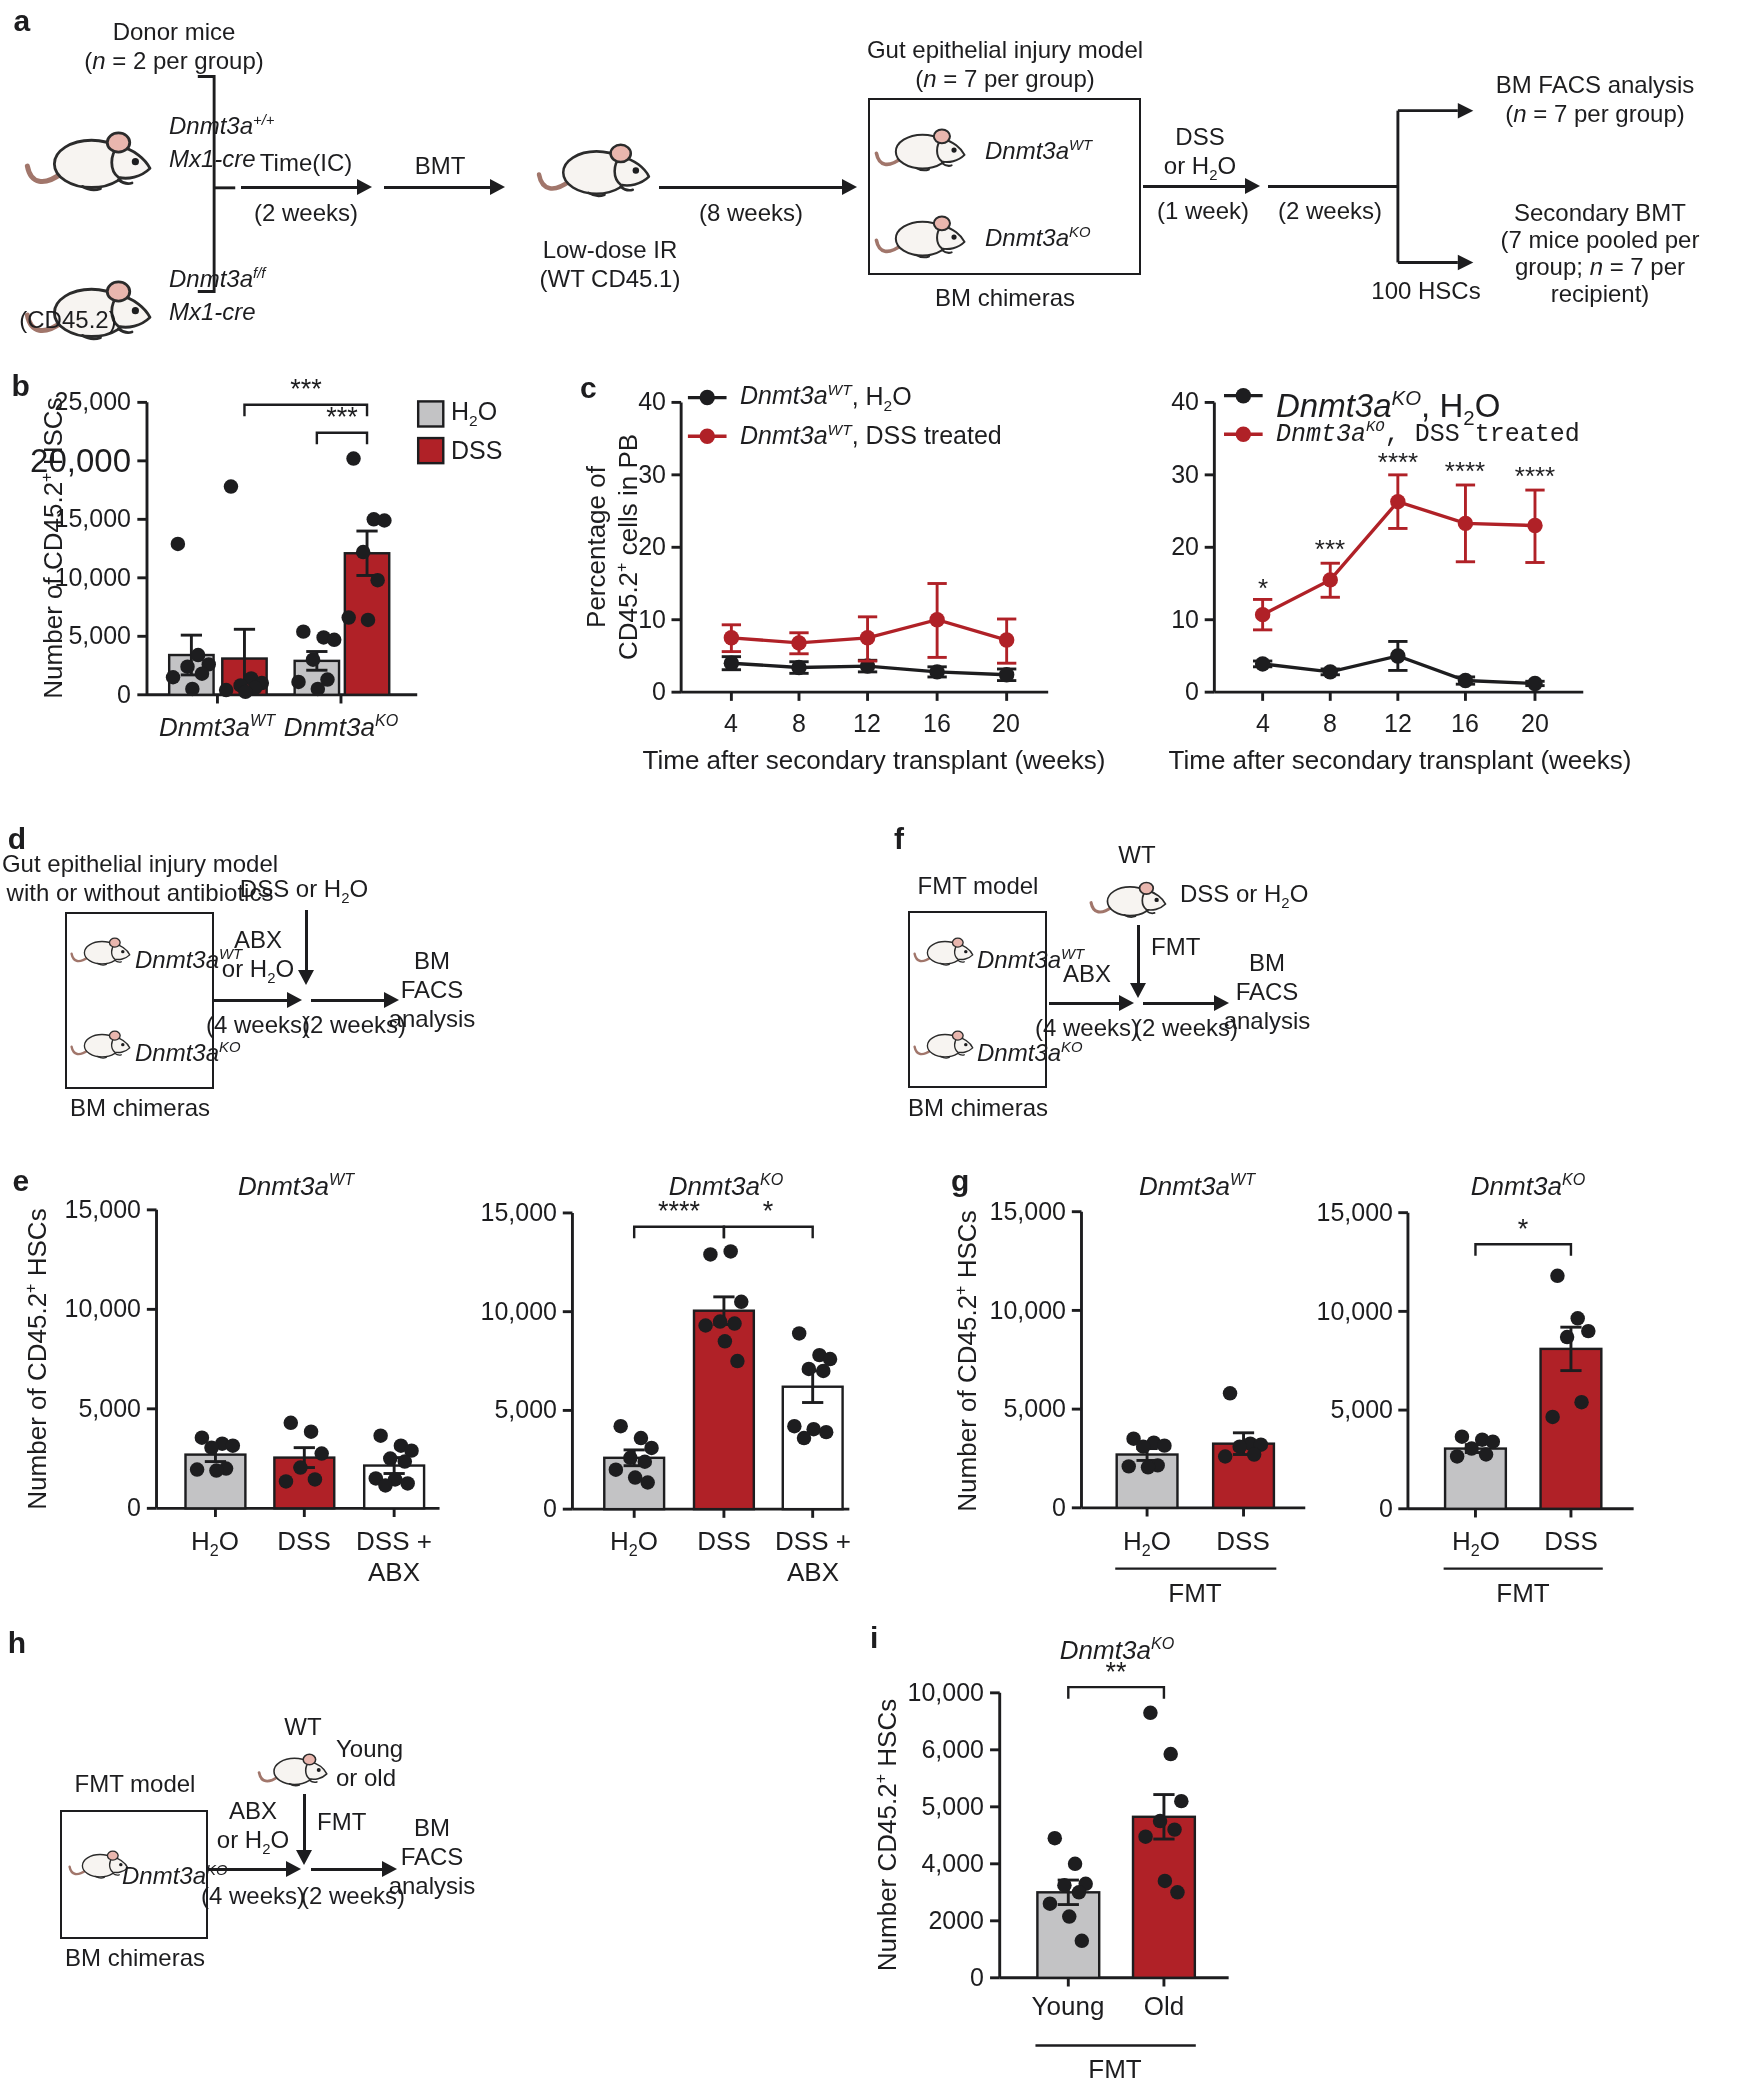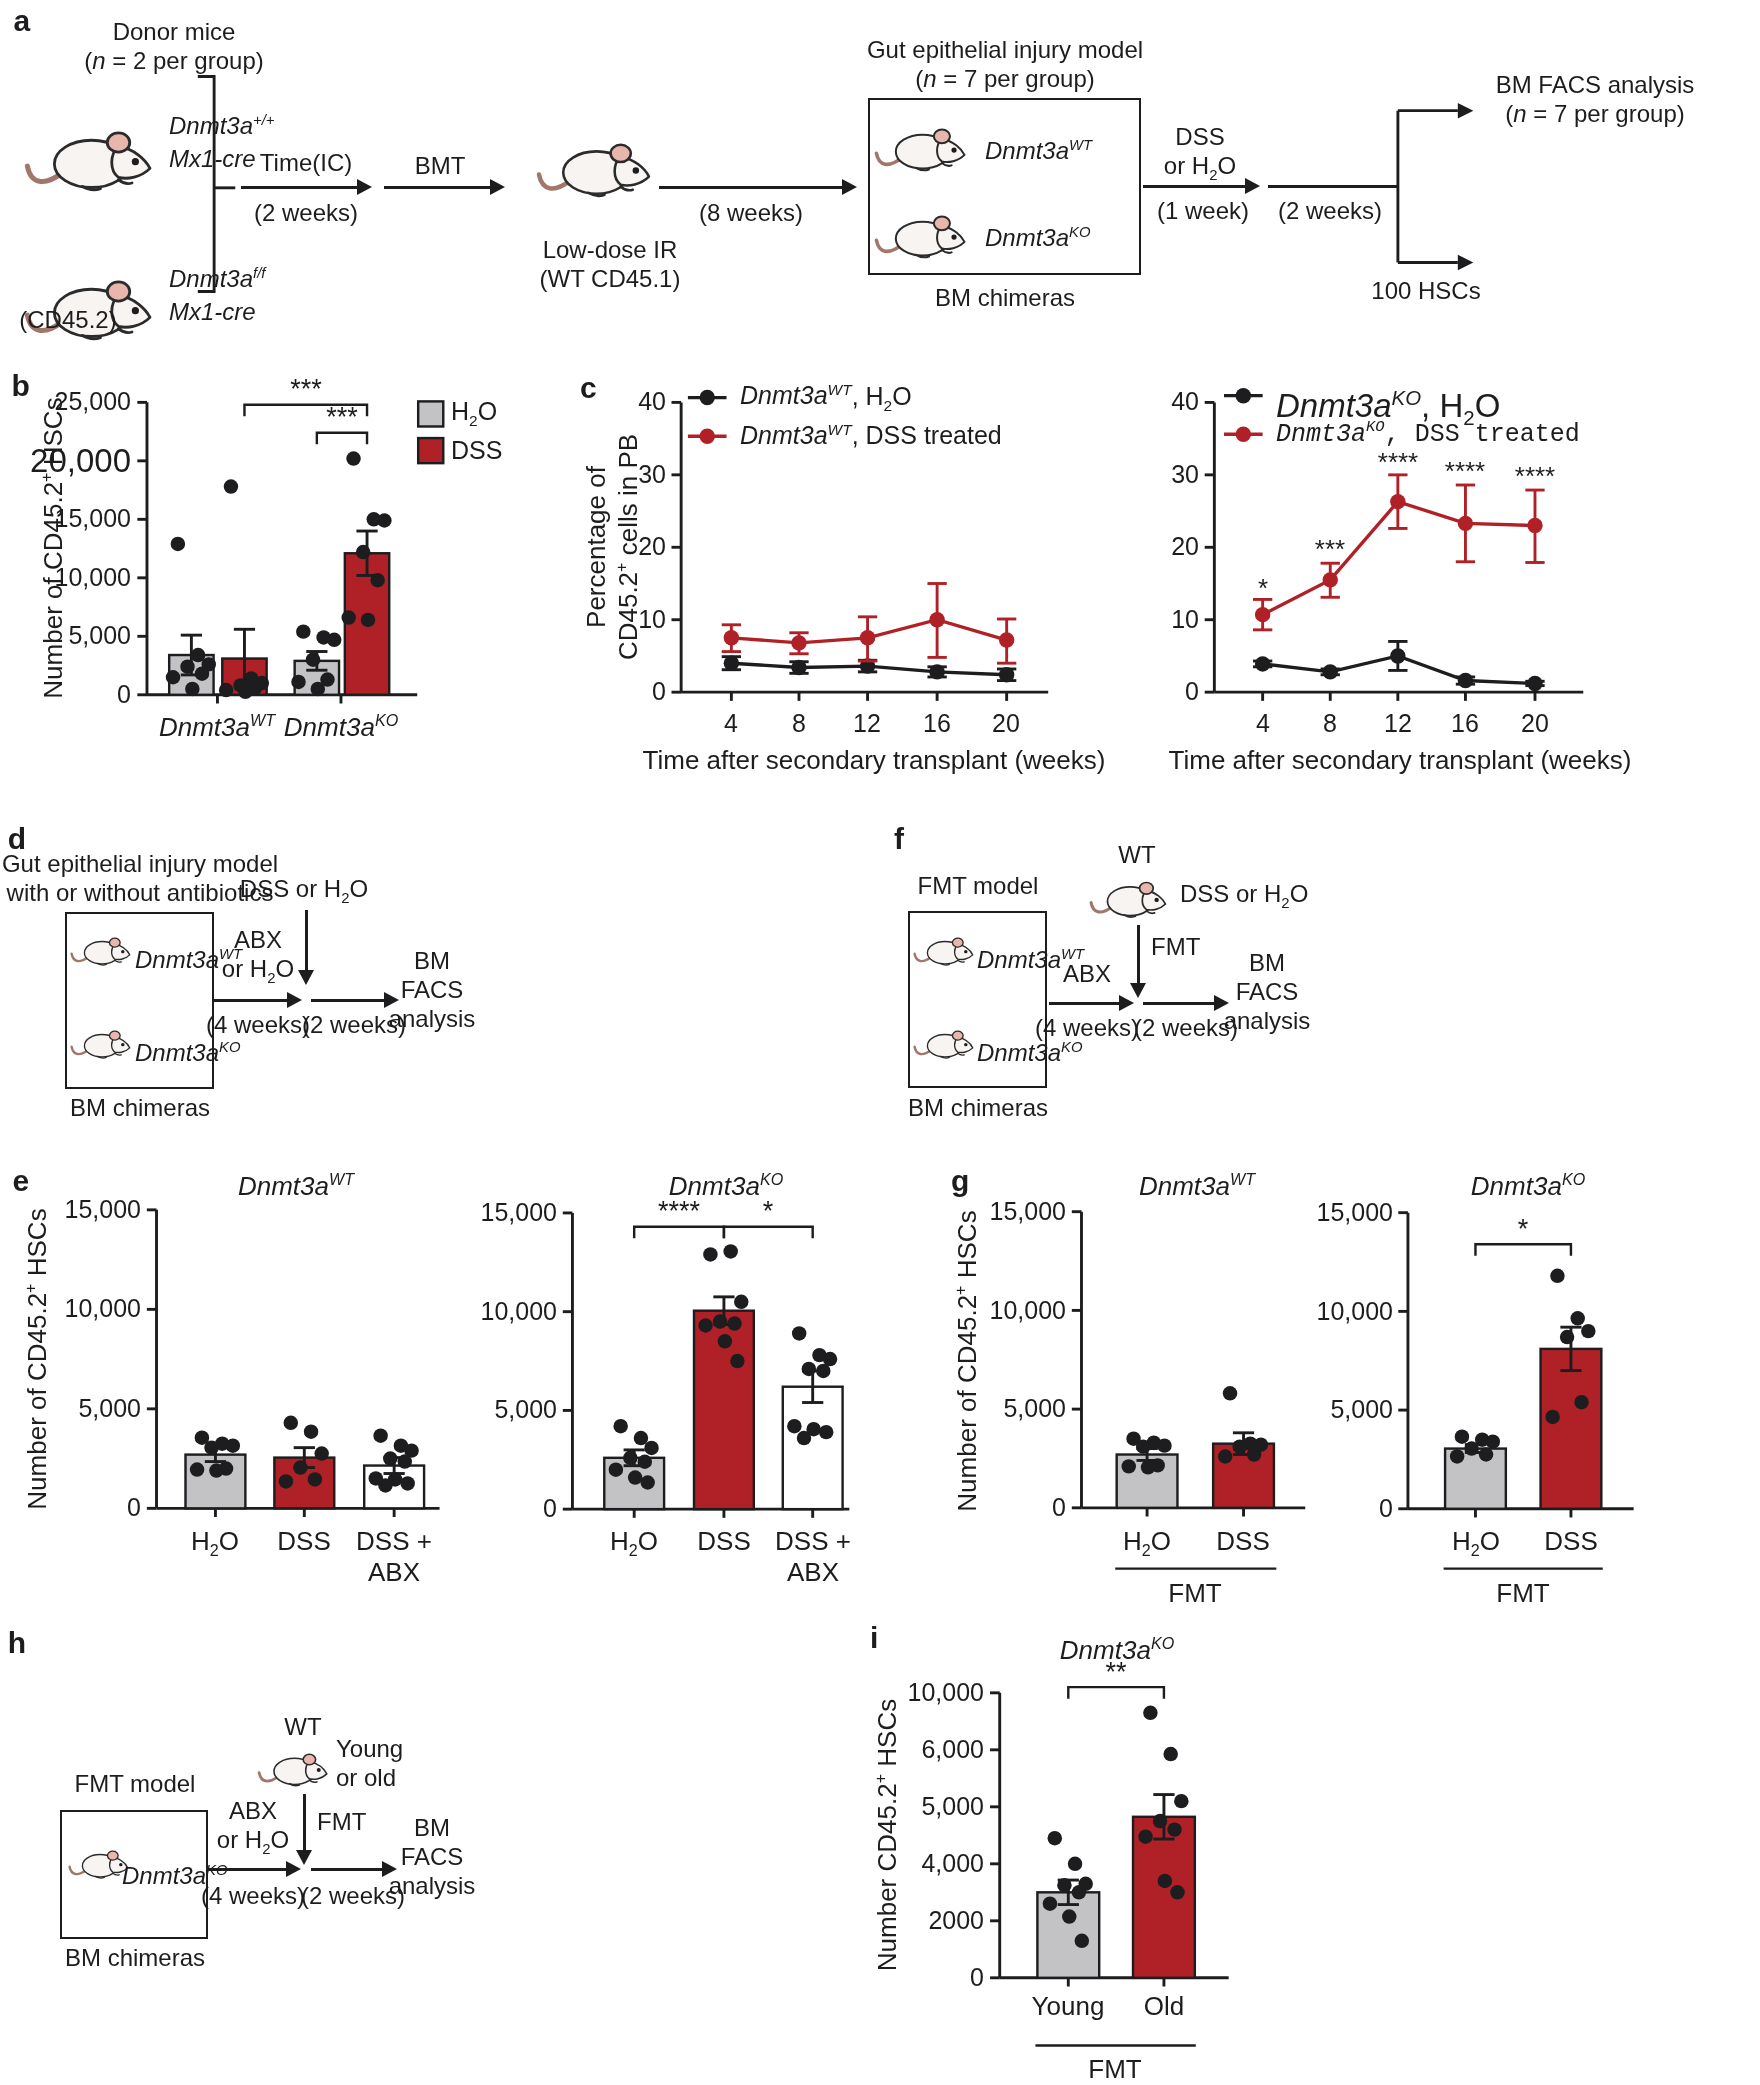--- a/index.html
+++ b/index.html
@@ -85,20 +85,21 @@
   <div class="hline" style="left:1268px;top:185px;width:130px"></div>
   <div class="t tc" style="left:1330px;top:196px">(2 weeks)</div>
   <svg class="conn" style="left:1390px;top:101px" width="97" height="174" viewBox="0 0 100 180">
     <line x1="8" y1="10" x2="8" y2="167" stroke="#1d1d1f" stroke-width="3"></line>
     <line x1="8" y1="10" x2="70" y2="10" stroke="#1d1d1f" stroke-width="3"></line>
     <polygon points="70,2 70,18 86,10" fill="#1d1d1f"></polygon>
     <line x1="8" y1="167" x2="70" y2="167" stroke="#1d1d1f" stroke-width="3"></line>
     <polygon points="70,159 70,175 86,167" fill="#1d1d1f"></polygon>
   </svg>
   <div class="t tc" style="left:1595px;top:70px">BM FACS analysis<br>(<i>n</i> = 7 per group)</div>
+  <div class="t tc" style="left:1600px;top:199px;line-height:27px">Secondary BMT<br>(7 mice pooled per<br>group; <i>n</i> = 7 per<br>recipient)</div>
   <div class="t tc" style="left:1426px;top:276px">100 HSCs</div>
 
   <div class="panel-letter" style="left:11.6px;top:369px">b</div>
   <div class="panel-letter" style="left:580px;top:371px">c</div>
   <div class="panel-letter" style="left:12.6px;top:1164px">e</div>
   <div class="panel-letter" style="left:951px;top:1164px">g</div>
   <div class="panel-letter" style="left:870px;top:1621px">i</div>
 
   <div class="panel-letter" style="left:7.7px;top:822px">d</div>
   <div class="t tc" style="left:140px;top:849px">Gut epithelial injury model<br>with or without antibiotics</div>

